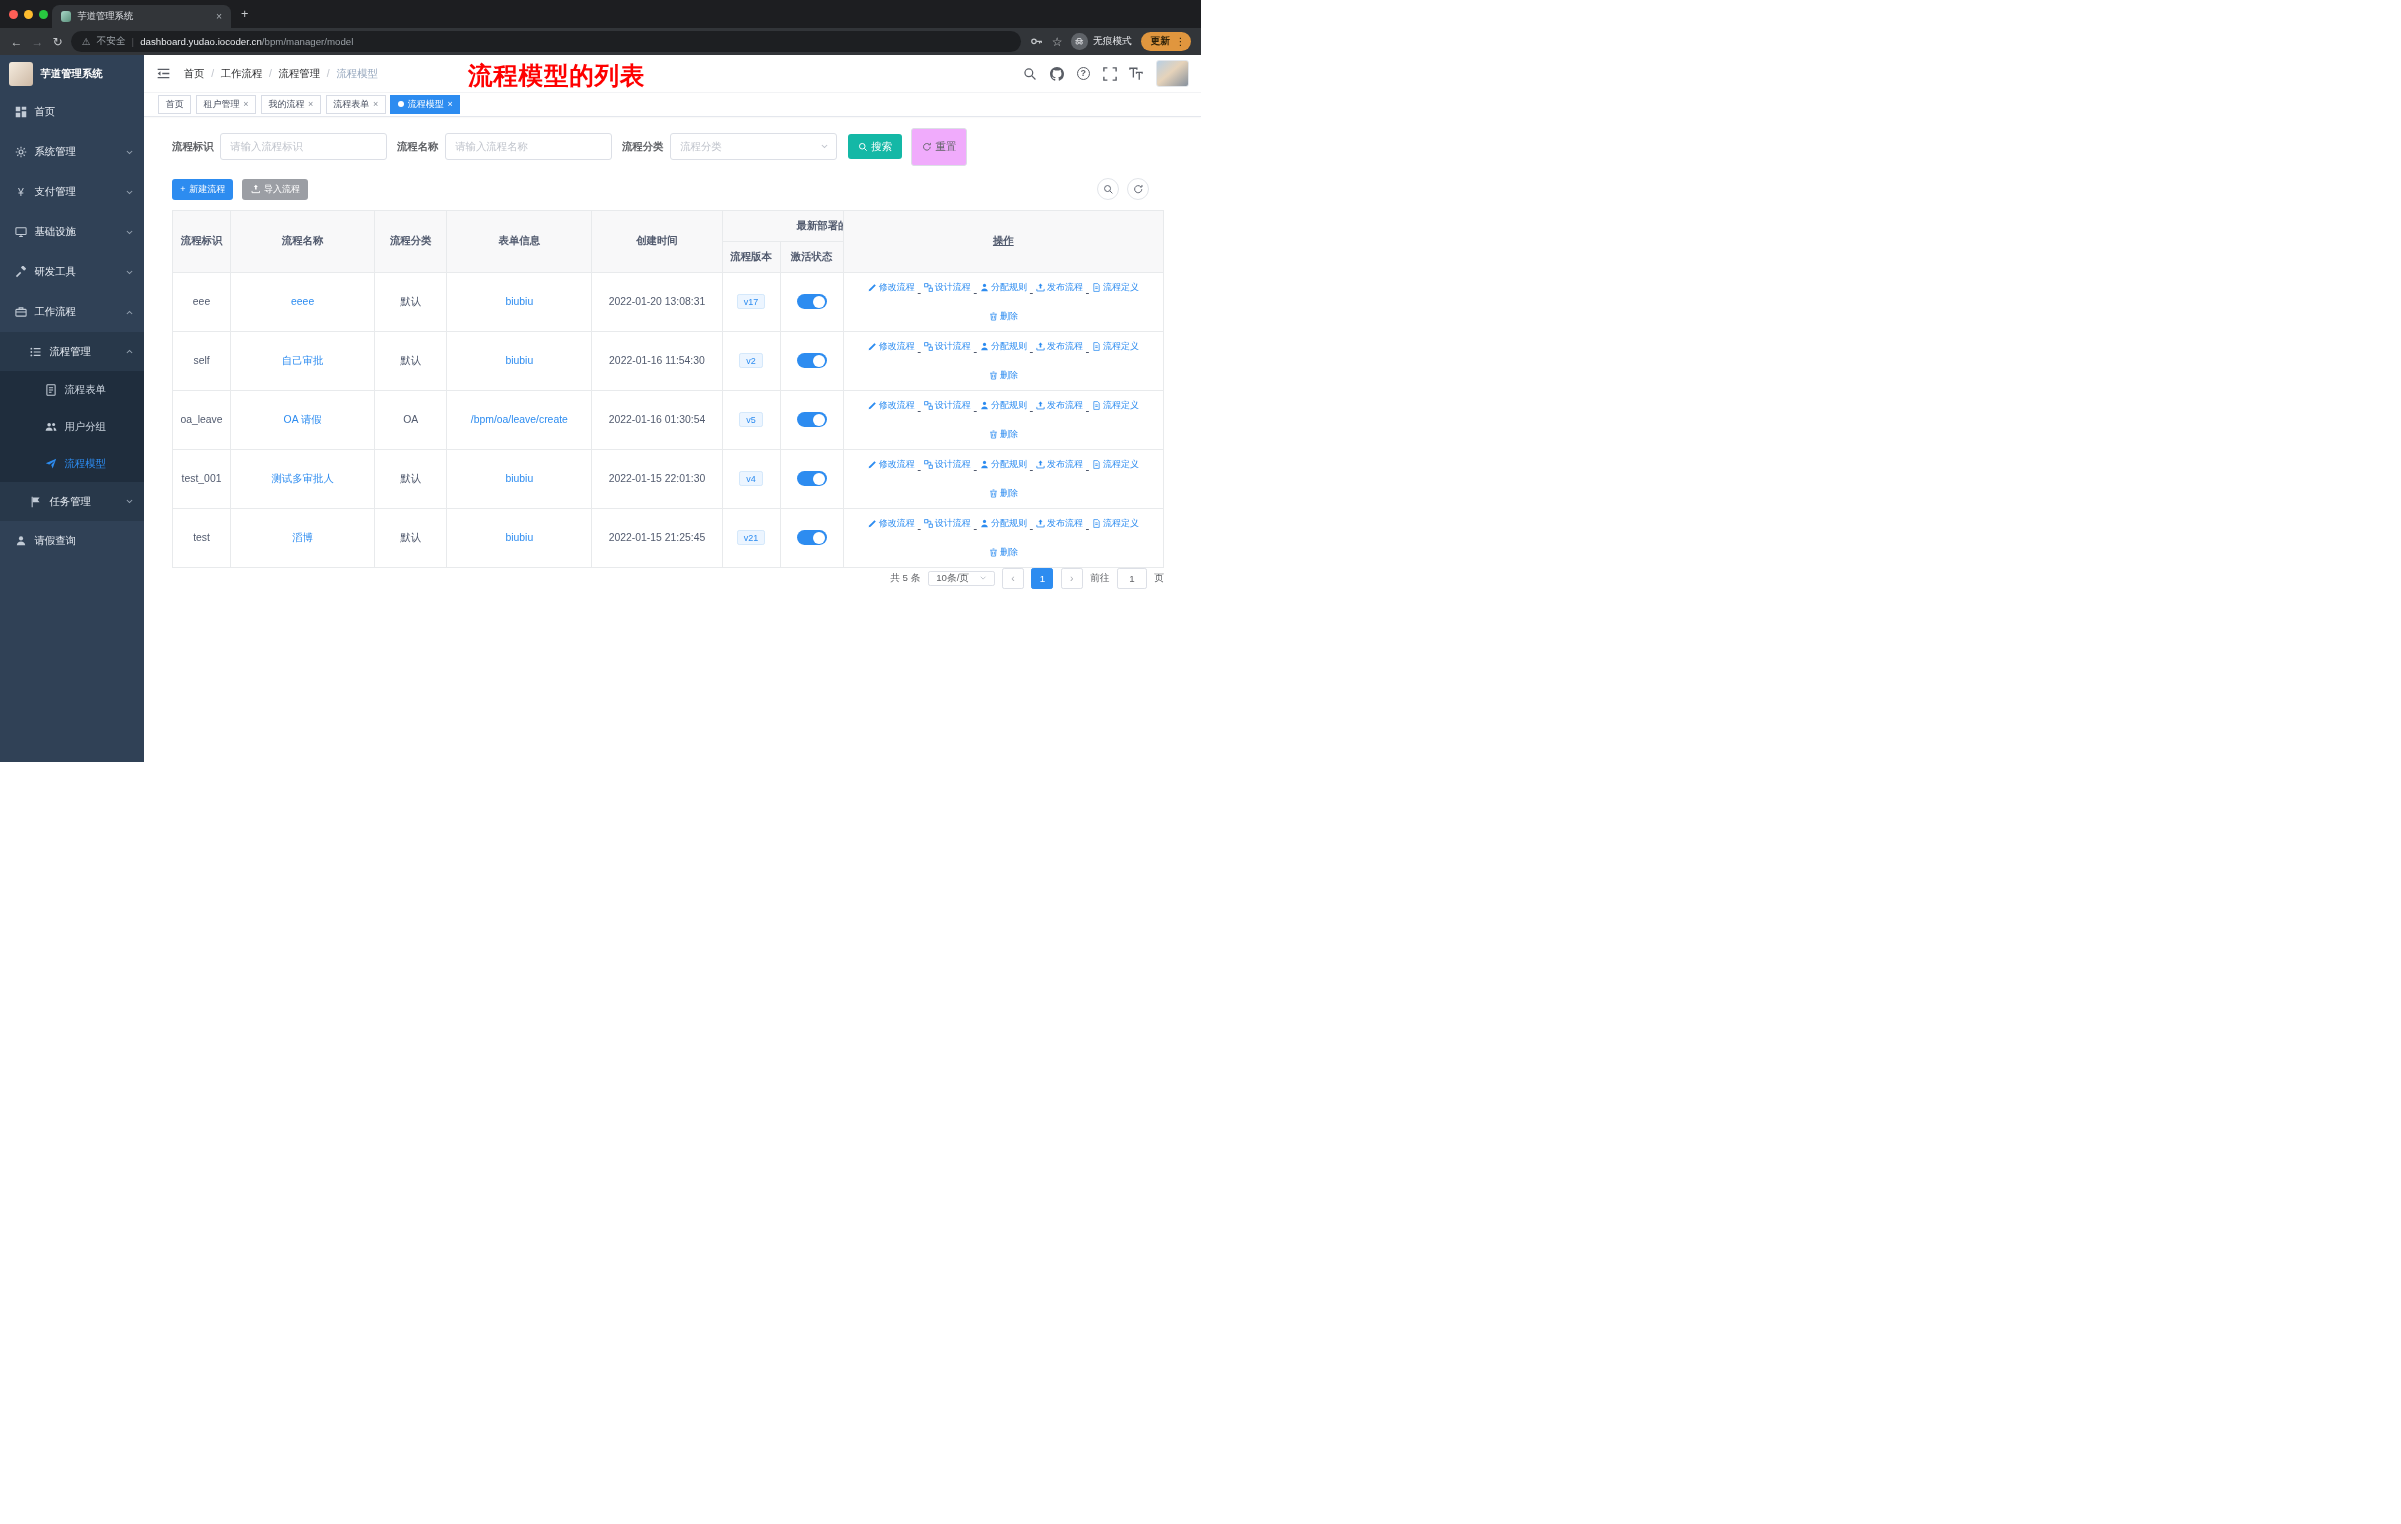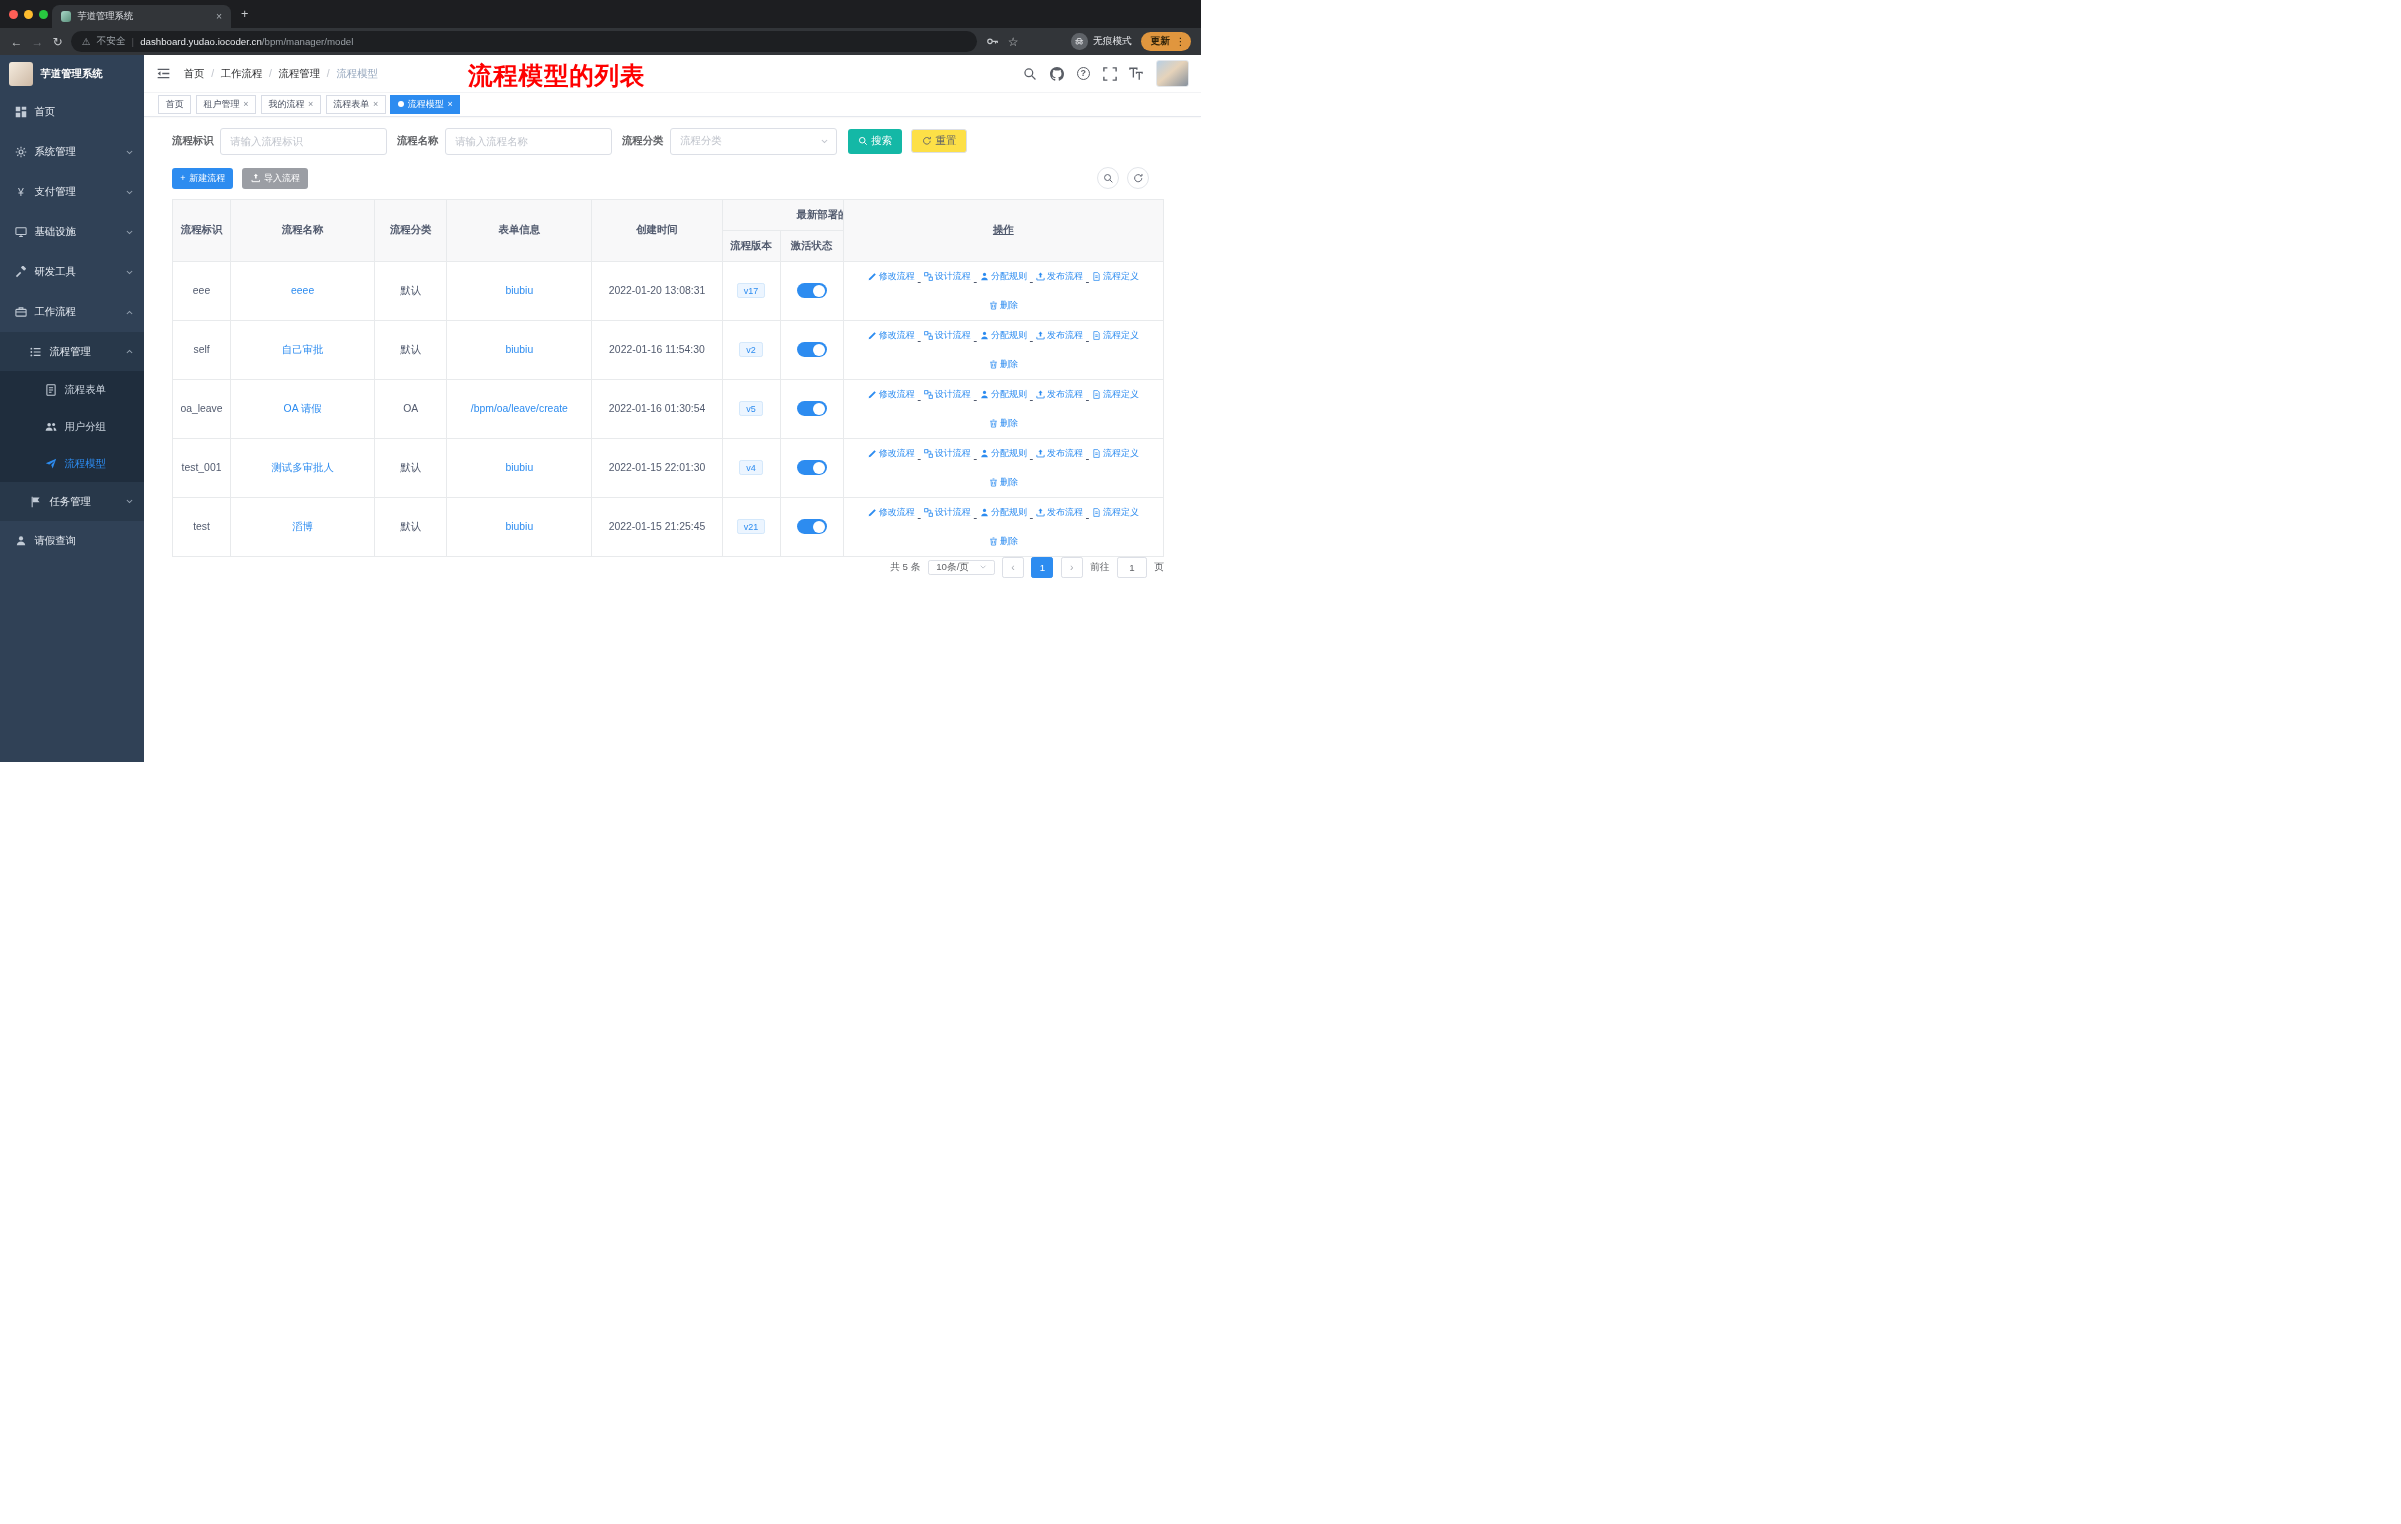--- a/index.html
+++ b/index.html
@@ -22,21 +22,21 @@
   .navbtn { color:#c6c9cc; font-size:12px; line-height:1; }
   .navbtn.dim { color:#6a6e73; }
   .omnibox { flex:1; height:21px; background:#1d1f22; border-radius:10.4px; display:flex; align-items:center;
              gap:6px; padding:0 10.4px; font-size:9.7px; color:#9aa0a6; }
   .omni-warn { font-size:9.7px; }
   .omni-sep { color:#53565a; }
   .omni-domain { color:#e8eaed; }
   .omni-path { color:#9aa0a6; }
   .tool-icon { color:#c6c9cc; display:flex; align-items:center; }
   .tool-icon svg { width:12.7px; height:12.7px; }
-  .incog { display:flex; align-items:center; gap:5.2px; color:#e8eaed; font-size:9.7px;margin-left:44px; }
+  .incog { display:flex; align-items:center; gap:5.2px; color:#e8eaed; font-size:9.7px; }
   .incog-badge { width:16.4px; height:16.4px; border-radius:50%; background:#5f6368; display:flex;
                  align-items:center; justify-content:center; }
   .incog-badge svg { width:10.4px; height:10.4px; }
   .update { height:19.4px; border-radius:9.7px; background:#e0963e; color:#2a1f08; display:flex;
             align-items:center; gap:5.2px; padding:0 5.2px 0 9.7px; font-size:9.7px; font-weight:700; }
   .update .dots { font-weight:400; font-size:10.4px; }
 
   
   .app { display:flex; height:707px; }
 
@@ -94,21 +94,21 @@
              font-family:"Liberation Sans","DejaVu Sans",sans-serif; }
   .f-input::placeholder { color:#c0c4cc; }
   .f-select { width:167px; height:27px; border:0.7px solid #dcdfe6; border-radius:3px; padding:0 7.4px 0 9px;
               display:flex; align-items:center; justify-content:space-between; color:#c0c4cc;
               font-size:10.4px; margin-right:10.4px; background:#fff; cursor:pointer; }
   .f-select svg { width:9px; height:9px; color:#c0c4cc; }
   .btn { display:inline-flex; align-items:center; gap:3.7px; border-radius:3px; font-size:10.4px;
          cursor:pointer; border:none; font-family:inherit; }
   .btn svg { width:9.7px; height:9.7px; }
   .btn-search { height:25px; padding:0 10.4px; background:#14b8a6; color:#fff; margin-right:9px; }
-  .btn-reset { height:24px; padding:0 9.7px; background:#fde047; color:#606266; border:0.7px solid #dcdfe6;text-align:center; }
+  .btn-reset { height:38px; padding:0 9.7px; background:#f0abfc; color:#606266; border:0.7px solid #dcdfe6;text-align:center; }
 
   
   .action-row { display:flex; align-items:center; margin-top:12.7px; }
   .btn-create { height:21px; padding:0 8.2px; background:#2d8cf0; color:#fff; font-size:9px; margin-right:9px; }
   .btn-import { height:21px; padding:0 8.2px; background:#9b9ea4; color:#fff; font-size:9px; }
   .mini-group { margin-left:auto; display:flex; gap:8.2px; }
   .mini-btn { width:22px; height:22px; border:0.7px solid #e2e5ea; border-radius:50%; background:#fff;
               display:flex; align-items:center; justify-content:center; color:#5f6470; cursor:pointer; }
   .mini-btn svg { width:10.4px; height:10.4px; }
 

